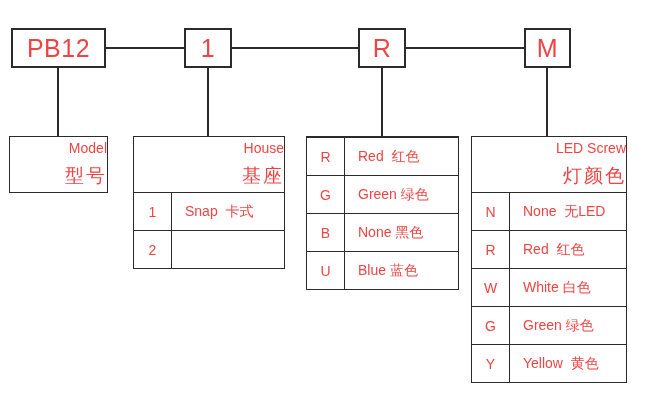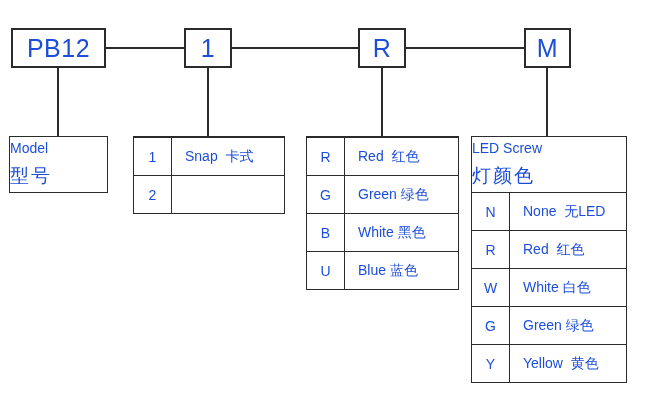--- a/index.html
+++ b/index.html
@@ -8,21 +8,21 @@
     background: #ffffff;
   }
   * { box-sizing: border-box; }
 
   .diagram {
     position: relative;
     width: 649px;
     height: 402px;
     background: #ffffff;
     font-family: "Liberation Sans", sans-serif;
-    color: #1d4ed8;
+    color: #ef4444;
   }
 
   
   .hline {
     position: absolute;
     height: 2px;
     background: #2b2b2b;
     z-index: 1;
   }
   .vline {
@@ -54,21 +54,21 @@
     position: absolute;
     top: 136px;
     border: 1px solid #2b2b2b;
     background: #ffffff;
     z-index: 2;
   }
   .tbl-header {
     height: 55px;
     display: flex;
     flex-direction: column;
-    align-items: flex-start;
+    align-items: flex-end;
     justify-content: center;
     gap: 7px;
   }
   .t-en { font-size: 14px; }
   .t-zh { font-size: 19px; letter-spacing: 2px; }
 
   .tbl-row {
     display: flex;
     height: 38px;
     border-top: 1px solid #2b2b2b;
@@ -116,41 +116,45 @@
   </div>
 
   <div class="tbl" style="left:9px; width:99px;">
     <div class="tbl-header">
       <div class="t-en">Model</div>
       <div class="t-zh">型号</div>
     </div>
   </div>
 
   <div class="tbl" style="left:133px; width:152px;">
+    <div class="tbl-header">
+      <div class="t-en">House</div>
+      <div class="t-zh">基座</div>
+    </div>
     <div class="tbl-row">
       <div class="cell-code">1</div>
       <div class="cell-label">Snap  卡式</div>
     </div>
     <div class="tbl-row">
       <div class="cell-code">2</div>
     </div>
   </div>
 
   <div class="tbl" style="left:306px; width:153px;">
     <div class="tbl-row">
       <div class="cell-code">R</div>
       <div class="cell-label">Red  红色</div>
     </div>
     <div class="tbl-row">
       <div class="cell-code">G</div>
       <div class="cell-label">Green 绿色</div>
     </div>
     <div class="tbl-row">
       <div class="cell-code">B</div>
-      <div class="cell-label">White 黑色</div>
+      <div class="cell-label">None 黑色</div>
     </div>
     <div class="tbl-row">
       <div class="cell-code">U</div>
       <div class="cell-label">Blue 蓝色</div>
     </div>
   </div>
 
   <div class="tbl" style="left:471px; width:156px;">
     <div class="tbl-header">
       <div class="t-en">LED Screw</div>

